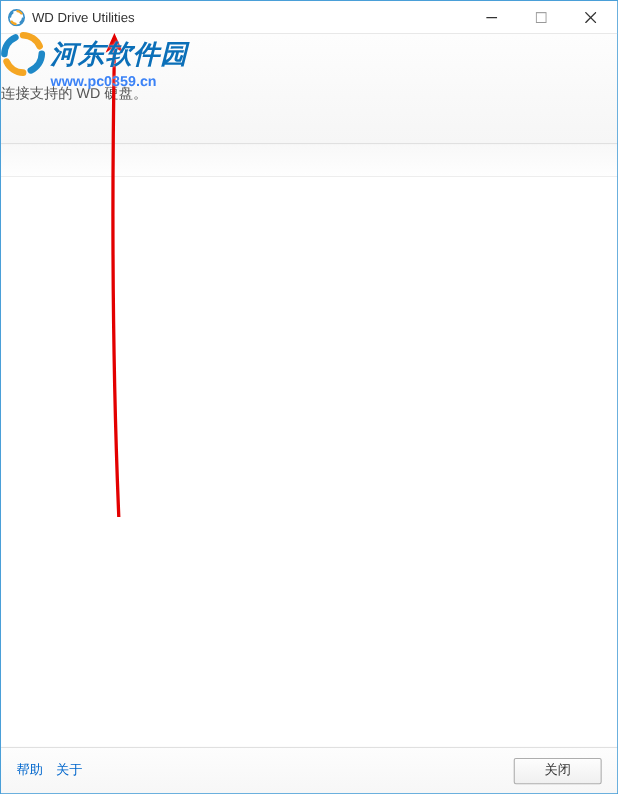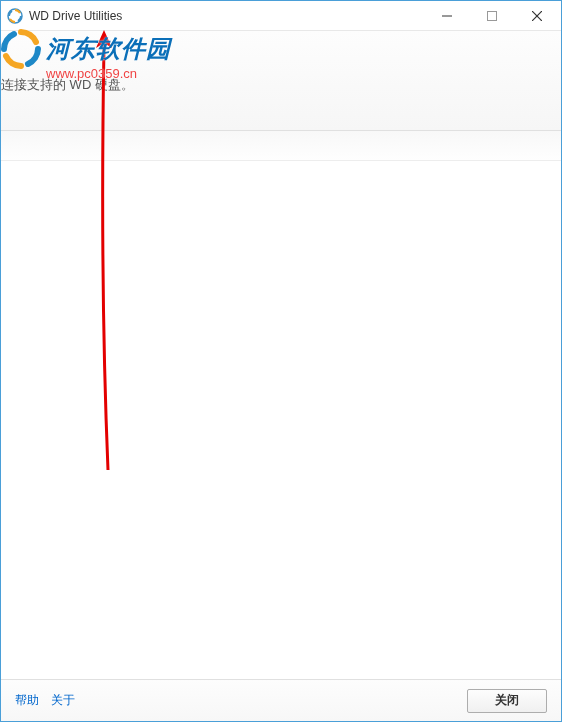--- a/index.html
+++ b/index.html
@@ -102,21 +102,20 @@
     .close-btn {
       min-width: 80px;
       height: 24px;
       border: 1px solid #adadad;
       background: linear-gradient(to bottom, #fdfdfd, #f0f0f0);
       font-size: 12px;
       color: #333;
       cursor: pointer;
       border-radius: 2px;
       padding: 0 14px;
-      font-weight: bold;
     }
     
     .watermark {
       position: absolute;
       top: 10px;
       left: 0;
       pointer-events: none;
       z-index: 100;
     }
     .wm-logo {
@@ -134,22 +133,22 @@
     .wm-text {
       font-size: 24px;
       font-weight: bold;
       color: #0b6fb8;
       font-style: italic;
       letter-spacing: 1px;
       text-shadow: 0 0 2px rgba(255,255,255,0.8);
     }
     .wm-url {
       font-size: 13px;
-      color: #ef4444;
-      font-weight: normal;
+      color: #3b82f6;
+      font-weight: bold;
       margin-left: 46px;
       margin-top: -4px;
       text-shadow: 0 0 2px rgba(255,255,255,0.8);
     }
     
     .red-arrow {
       position: absolute;
       left: 88px;
       top: 30px;
       pointer-events: none;

